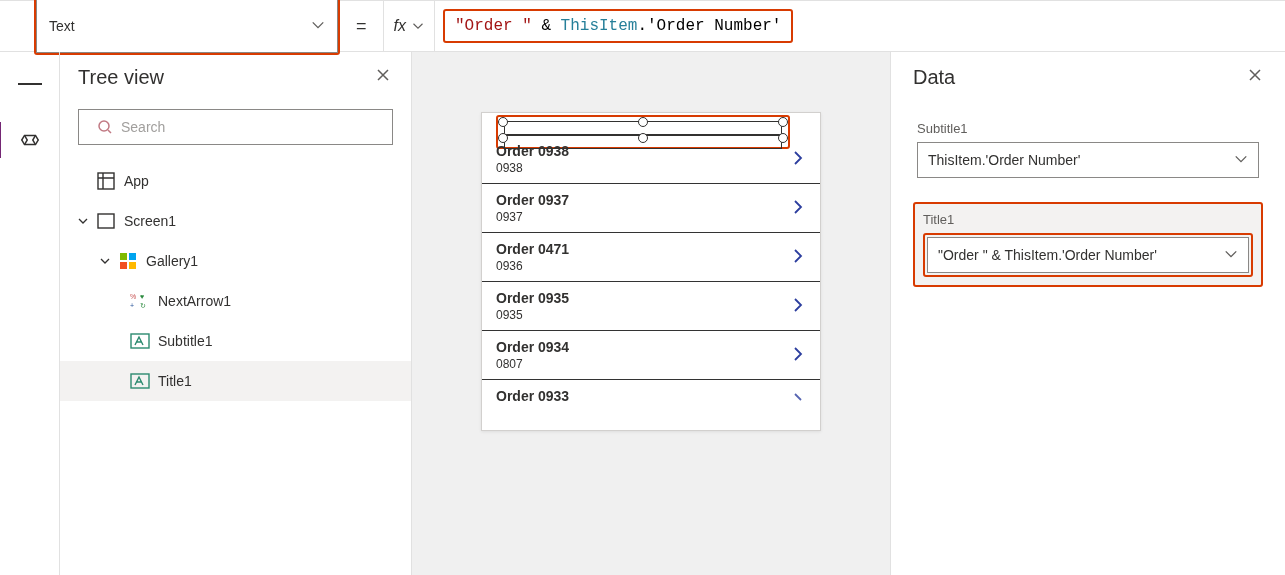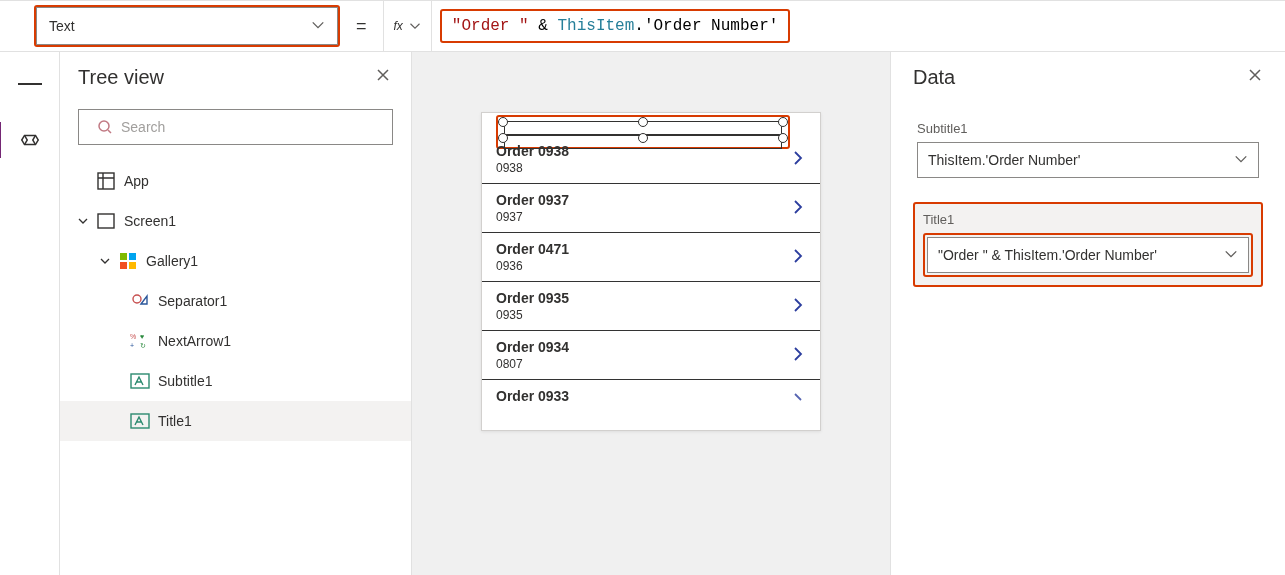--- a/index.html
+++ b/index.html
@@ -27,21 +27,21 @@
   }
   .prop-dd-wrap {
     border: 2px solid #d83b01;
     border-radius: 3px;
     margin-left: 34px;
     margin-top: 2px;
     margin-bottom: 2px;
   }
   .prop-dd {
     width: 302px;
-    height: 38px;
+    height: 54px;
     border: 1px solid #8a8886;
     background: #fff;
     display: flex;
     align-items: center;
     justify-content: space-between;
     padding: 0 12px;
     cursor: pointer;
   }
   .eq {
     font-size: 18px;
@@ -50,21 +50,21 @@
   }
   .fx-btn {
     display: flex;
     align-items: center;
     gap: 6px;
     padding: 4px 10px;
     border-right: 1px solid #e1e1e1;
     border-left: 1px solid #e1e1e1;
     height: 50px;
   }
-  .fx-lbl { font-style: italic; font-size: 12px; }
+  .fx-lbl { font-style: italic; font-size: 16px; }
   .formula-text-wrap {
     border: 2px solid #d83b01;
     border-radius: 3px;
     padding: 6px 10px;
     margin-left: -2px;
   }
   .formula-text {
     font-family: Consolas, "Courier New", monospace;
     font-size: 16px;
     white-space: pre;
@@ -307,29 +307,20 @@
           <svg width="18" height="18" viewBox="0 0 18 18">
               <rect x="1" y="1" width="7" height="7" fill="#7fba00"></rect>
               <rect x="10" y="1" width="7" height="7" fill="#00a4ef"></rect>
               <rect x="1" y="10" width="7" height="7" fill="#f25022"></rect>
               <rect x="10" y="10" width="7" height="7" fill="#ffb900"></rect>
             </svg>
         </span>
         <span>Gallery1</span>
       </div>
 
-      <div class="tree-row depth3">
-        <span class="icon-slot">
-          <svg width="20" height="20" viewBox="0 0 20 20" fill="none" stroke-width="1.4">
-              <circle cx="7" cy="8" r="4" stroke="#c75050"></circle>
-              <path d="M11 13l6-8v8z" stroke="#2b579a" fill="none"></path>
-            </svg>
-        </span>
-        <span>Separator1</span>
-      </div>
 
       <div class="tree-row depth3">
         <span class="icon-slot">
           <svg width="20" height="20" viewBox="0 0 20 20">
               <text x="0" y="8" font-size="7" fill="#c75050">%</text>
               <text x="10" y="8" font-size="7" fill="#2b8a3e">♥</text>
               <text x="0" y="17" font-size="7" fill="#2b579a">+</text>
               <text x="10" y="17" font-size="7" fill="#2b8a3e">↻</text>
             </svg>
         </span>

